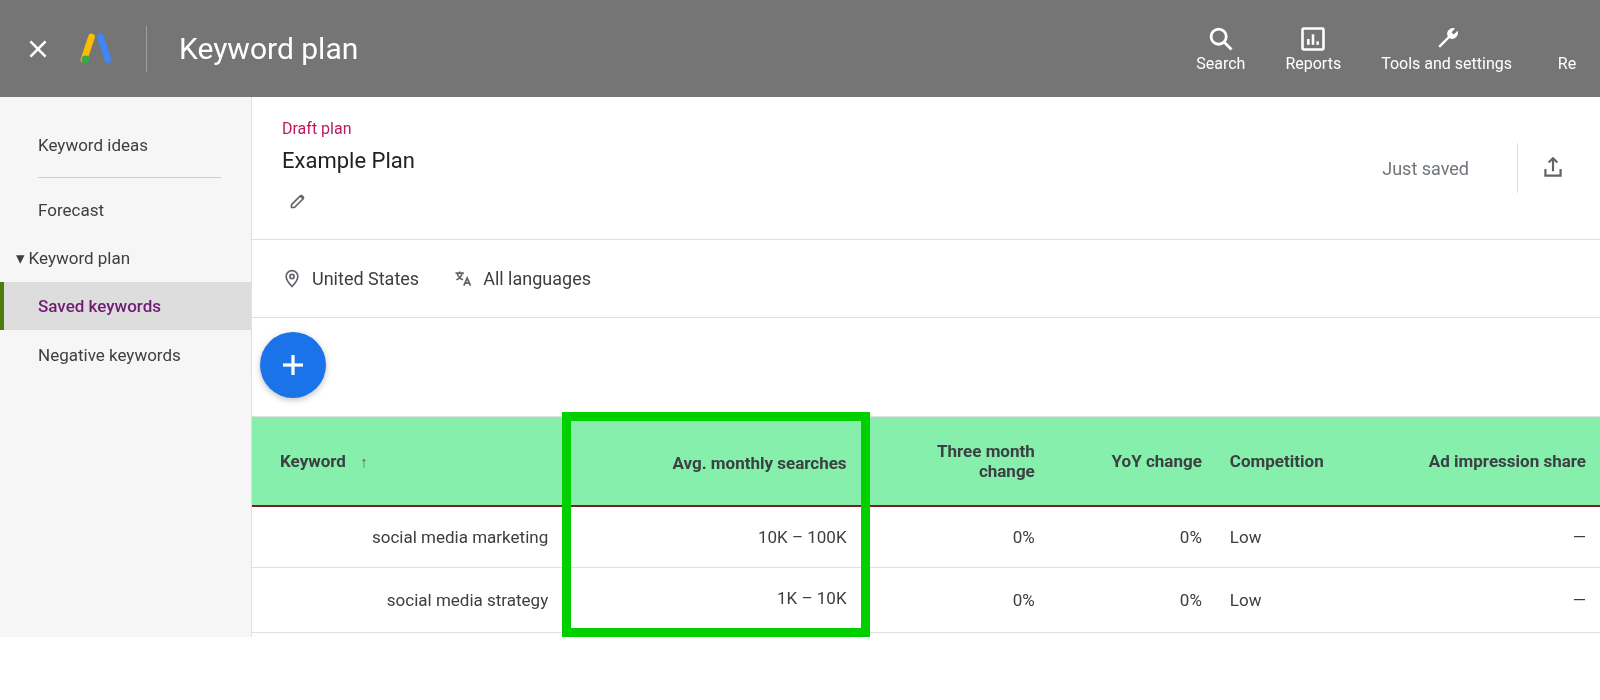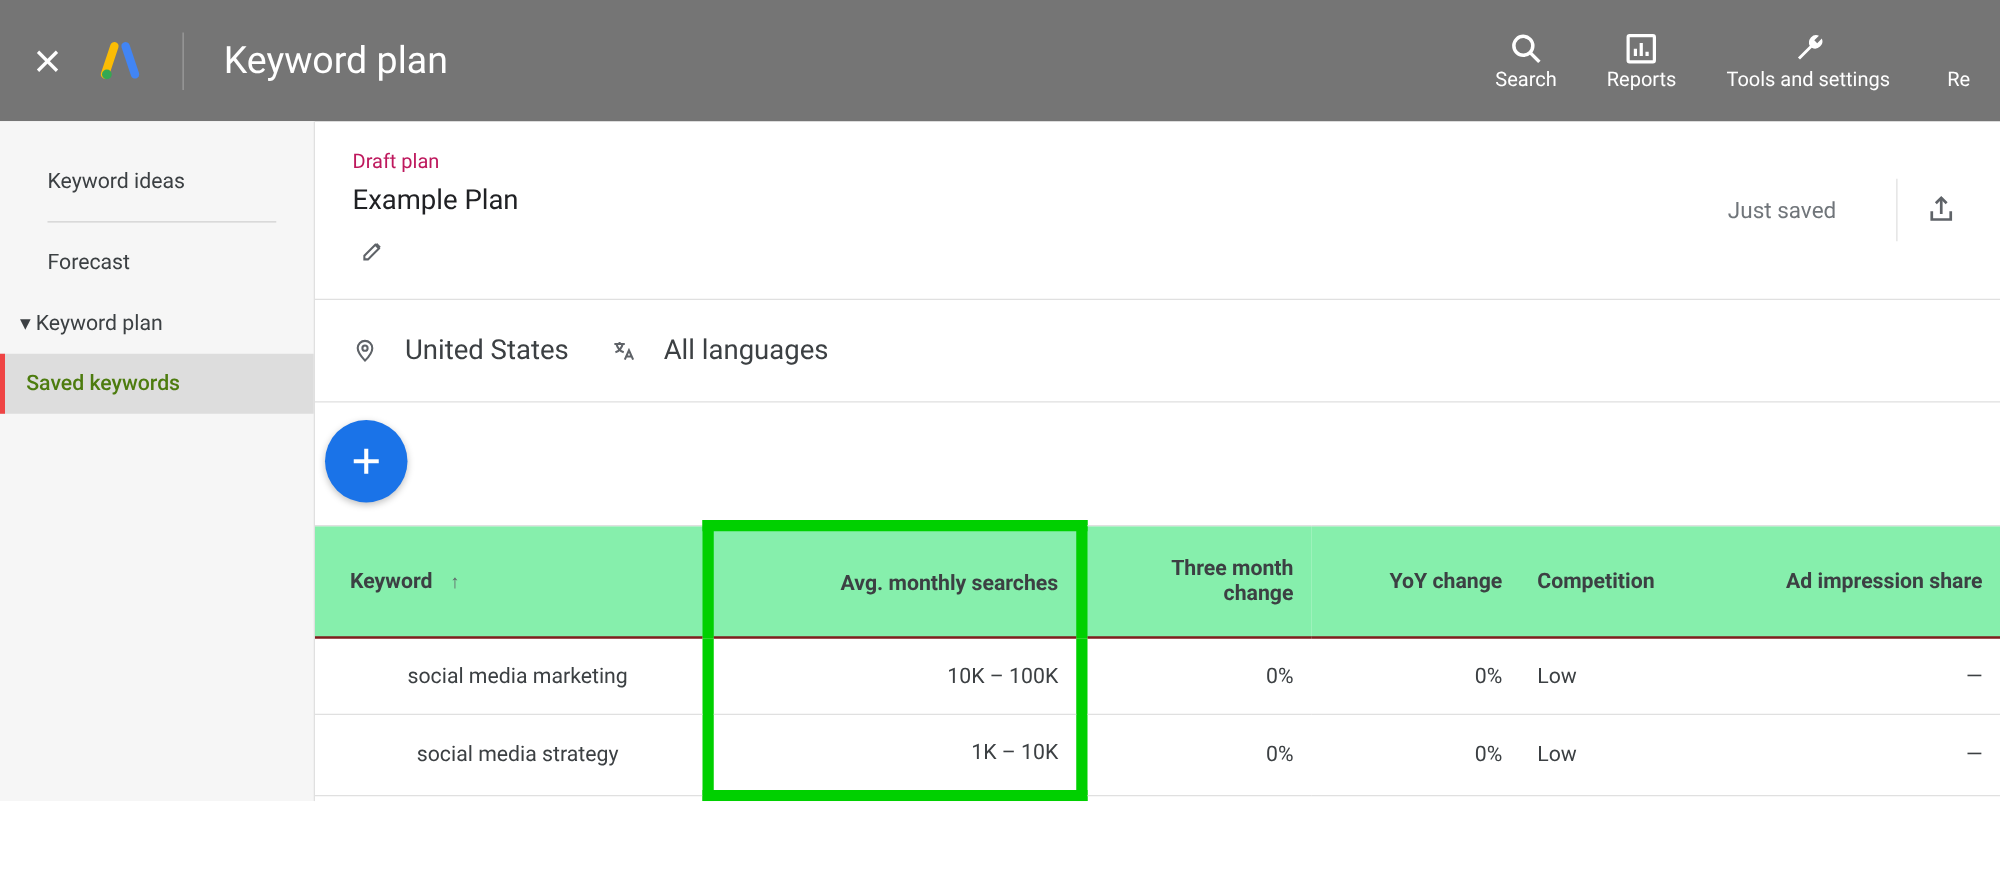--- a/index.html
+++ b/index.html
@@ -33,45 +33,45 @@
     color: #3c4043;
     cursor: pointer;
   }
   .sidebar-sep {
     border-bottom: 1px solid #d0d0d0;
     margin: 8px 30px 8px 38px;
   }
   .sidebar-item.expandable { padding-left: 16px; display:flex; align-items:center; gap:4px; font-weight:400; }
   .sidebar-item.active {
     background: #ddd;
-    color: #4d7c0f;
+    color: #701a75;
     font-weight: 500;
-    border-left: 4px solid #ef4444;
-    padding-left: 17px;
+    border-left: 4px solid #4d7c0f;
+    padding-left: 34px;
   }
 
   .main { flex: 1; overflow: hidden; }
   .planhead {
     padding: 22px 30px 22px 30px;
     border-bottom: 1px solid #e0e0e0;
     display:flex; align-items:center;
   }
   .planhead-left { flex:1; }
   .draft-label { font-size: 16px; color: #be185d; }
   .plan-name { font-size: 22px; color: #202124; margin-top: 10px; display:flex; align-items:flex-start; gap:10px;flex-direction:column;}
   .just-saved { color: #70757a; font-size: 18px; margin-right: 30px; }
   .actbar-div { width:1px; height:50px; background:#e0e0e0; margin:0 18px; }
   .iconbtn { width:34px; height:34px; display:flex; align-items:center; justify-content:center; cursor:pointer; color:#5f6368; }
 
   .filterbar {
     display:flex; align-items:center; gap:34px;
     padding: 28px 30px;
     border-bottom: 1px solid #e0e0e0;
   }
-  .chip { display:flex; align-items:center; gap:22px; color:#3c4043; font-size:22px; cursor:pointer; }
+  .chip { display:flex; align-items:center; gap:10px; color:#3c4043; font-size:18px; cursor:pointer; }
   .chip.boxed { border:1px solid #bdbdbd; border-radius:6px; padding: 16px 28px; }
   .chip.underline { border-bottom:1px dotted #9aa0a6; padding-bottom:4px; }
   .ico { width:20px; height:20px; display:inline-flex; align-items:center; justify-content:center; color:#5f6368;}
 
   .fab {
     width: 66px; height: 66px; border-radius: 50%;
     background: #1a73e8; color:#fff; display:flex; align-items:center; justify-content:center;
     cursor:pointer; margin: 14px 0 14px 8px;
     box-shadow: 0 2px 6px rgba(0,0,0,.25);
   }
@@ -88,21 +88,21 @@
     vertical-align: middle;
     background:#86efac;
   }
   thead th:first-child { text-align:left; padding-left: 28px; }
   tbody td {
     padding: 20px 14px;
     border-bottom: 1px solid #e0e0e0;
     text-align: right;
     font-size: 17px;
   }
-  tbody td:first-child { text-align:center; padding-left:28px; }
+  tbody td:first-child { text-align:right; padding-left:28px; }
   th.highlight, td.highlight {
     border-left: 9px solid #00D000;
     border-right: 9px solid #00D000;
   }
   th.highlight { border-top: 9px solid #00D000; }
   tr.lasthl td.highlight { border-bottom: 9px solid #00D000; }
 
   .sort-arrow { margin-left:10px; font-size:15px; color:#5f6368;}
 </style>
 </head>
@@ -163,20 +163,21 @@
 <div class="content">
   <div class="sidebar">
     <div class="sidebar-item">Keyword ideas</div>
     <div class="sidebar-sep"></div>
     <div class="sidebar-item">Forecast</div>
     <div class="sidebar-item expandable">
       <span>▾</span>
       <span>Keyword plan</span>
     </div>
     <div class="sidebar-item active">Saved keywords</div>
+    <div class="sidebar-item" style="line-height:1.4;">Negative keywords</div>
   </div>
 
   <div class="main">
     <div class="planhead">
       <div class="planhead-left">
         <div class="draft-label">Draft plan</div>
         <div class="plan-name">
           <span>Example Plan</span>
           <span class="iconbtn">
             <svg width="20" height="20" viewBox="0 0 24 24" fill="none" stroke="#5f6368" stroke-width="2">

